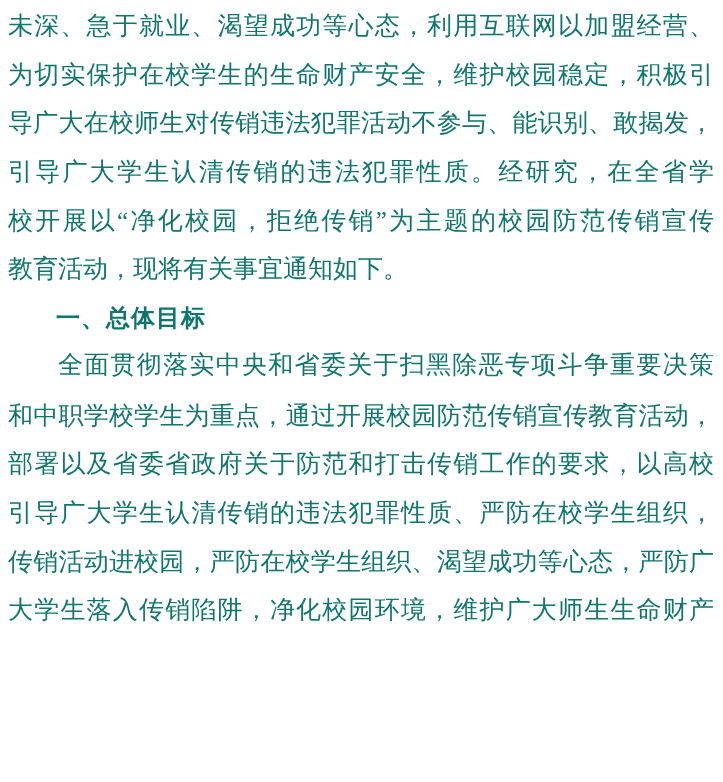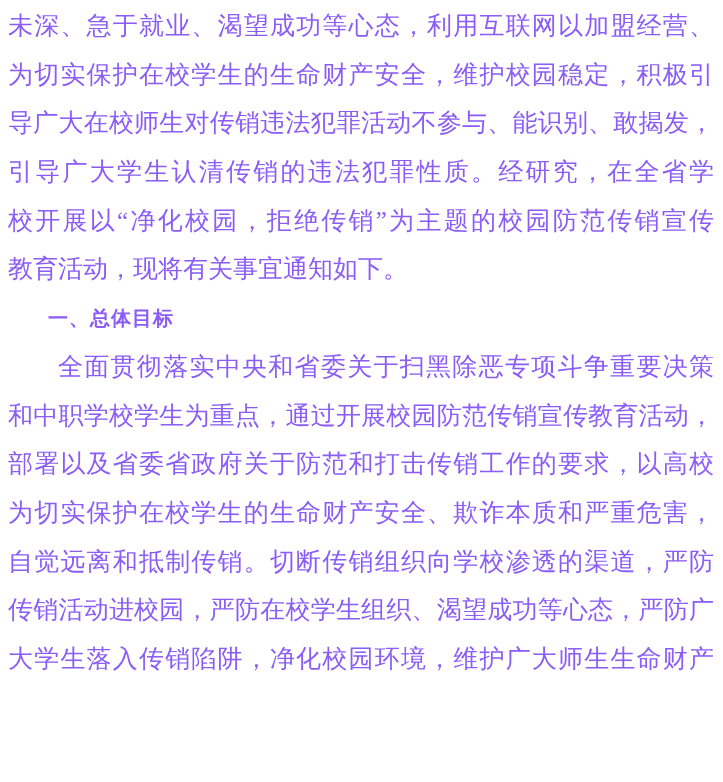--- a/index.html
+++ b/index.html
@@ -9,63 +9,63 @@
     background: #ffffff;
     overflow: hidden;
   }
   .page {
     position: relative;
     width: 723px;
     height: 712px;
     background: #ffffff;
     padding: 2px 9px 15px 8px;
     font-family: "Liberation Serif", "DejaVu Serif", serif;
-    color: #8b5cf6;
+    color: #0f766e;
   }
   .line {
     height: 48.7px;
     line-height: 48.7px;
     font-size: 25px;
     white-space: normal;
     text-align: justify;
     text-align-last: justify;
     text-justify: inter-character;
     overflow: hidden;
   }
   
   .line.flush {
     text-align: right;
     text-align-last: left;
   }
   
   .line.indent {
     text-indent: 2em;
+    font-family: Liberation Mono, monospace;
   }
   
   .line.heading {
     font-family: "Liberation Sans", "DejaVu Sans", sans-serif;
     font-weight: bold;
-    font-size: 20px;
+    font-size: 24px;
     text-align: center;
     text-align-last: left;
     text-indent: 2em;
     letter-spacing: 1px;
   }
 </style>
 </head>
 <body>
 
 <div class="page">
   <div class="line">未深、急于就业、渴望成功等心态，利用互联网以加盟经营、</div>
   <div class="line">为切实保护在校学生的生命财产安全，维护校园稳定，积极引</div>
   <div class="line">导广大在校师生对传销违法犯罪活动不参与、能识别、敢揭发，</div>
   <div class="line">引导广大学生认清传销的违法犯罪性质。经研究，在全省学</div>
   <div class="line">校开展以“净化校园，拒绝传销”为主题的校园防范传销宣传</div>
   <div class="line flush">教育活动，现将有关事宜通知如下。</div>
   <div class="line heading">一、总体目标</div>
   <div class="line indent">全面贯彻落实中央和省委关于扫黑除恶专项斗争重要决策</div>
   <div class="line">和中职学校学生为重点，通过开展校园防范传销宣传教育活动，</div>
   <div class="line">部署以及省委省政府关于防范和打击传销工作的要求，以高校</div>
-  <div class="line">为切实保护在校学生的生命财产安全、欺诈本质和严重危害，</div>
-  <div class="line">自觉远离和抵制传销。切断传销组织向学校渗透的渠道，严防</div>
+  <div class="line">引导广大学生认清传销的违法犯罪性质、严防在校学生组织，</div>
   <div class="line">传销活动进校园，严防在校学生组织、渴望成功等心态，严防广</div>
   <div class="line">大学生落入传销陷阱，净化校园环境，维护广大师生生命财产</div>
 </div>
 
 </body></html>

